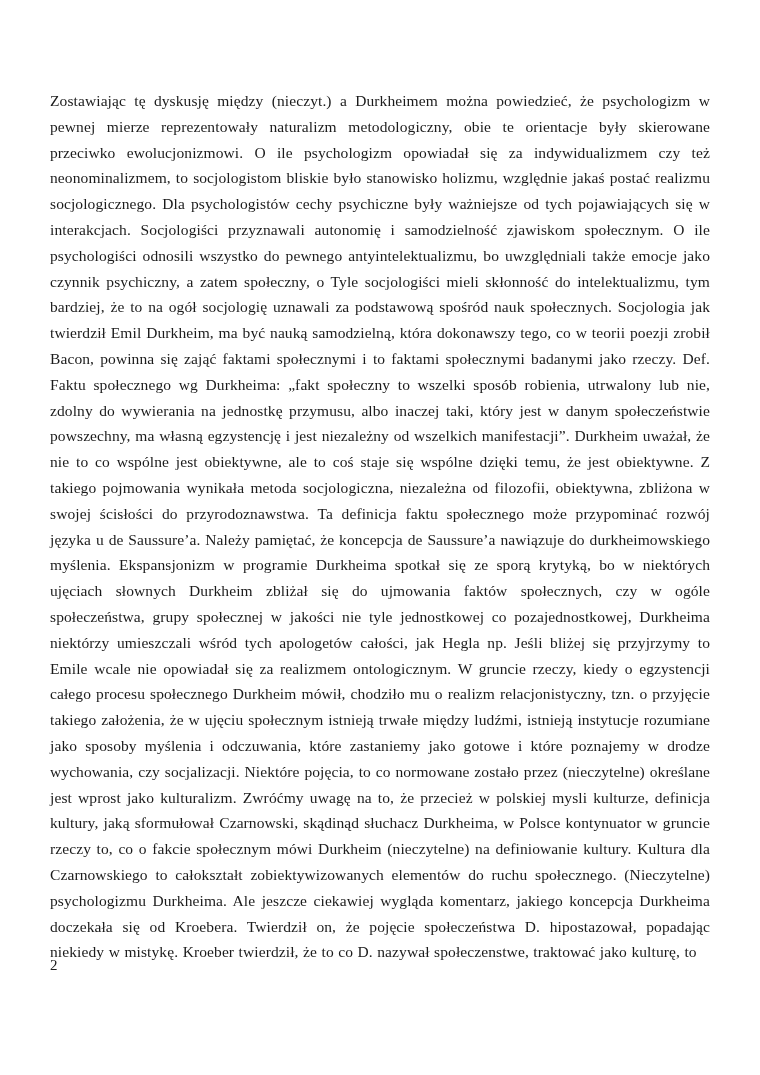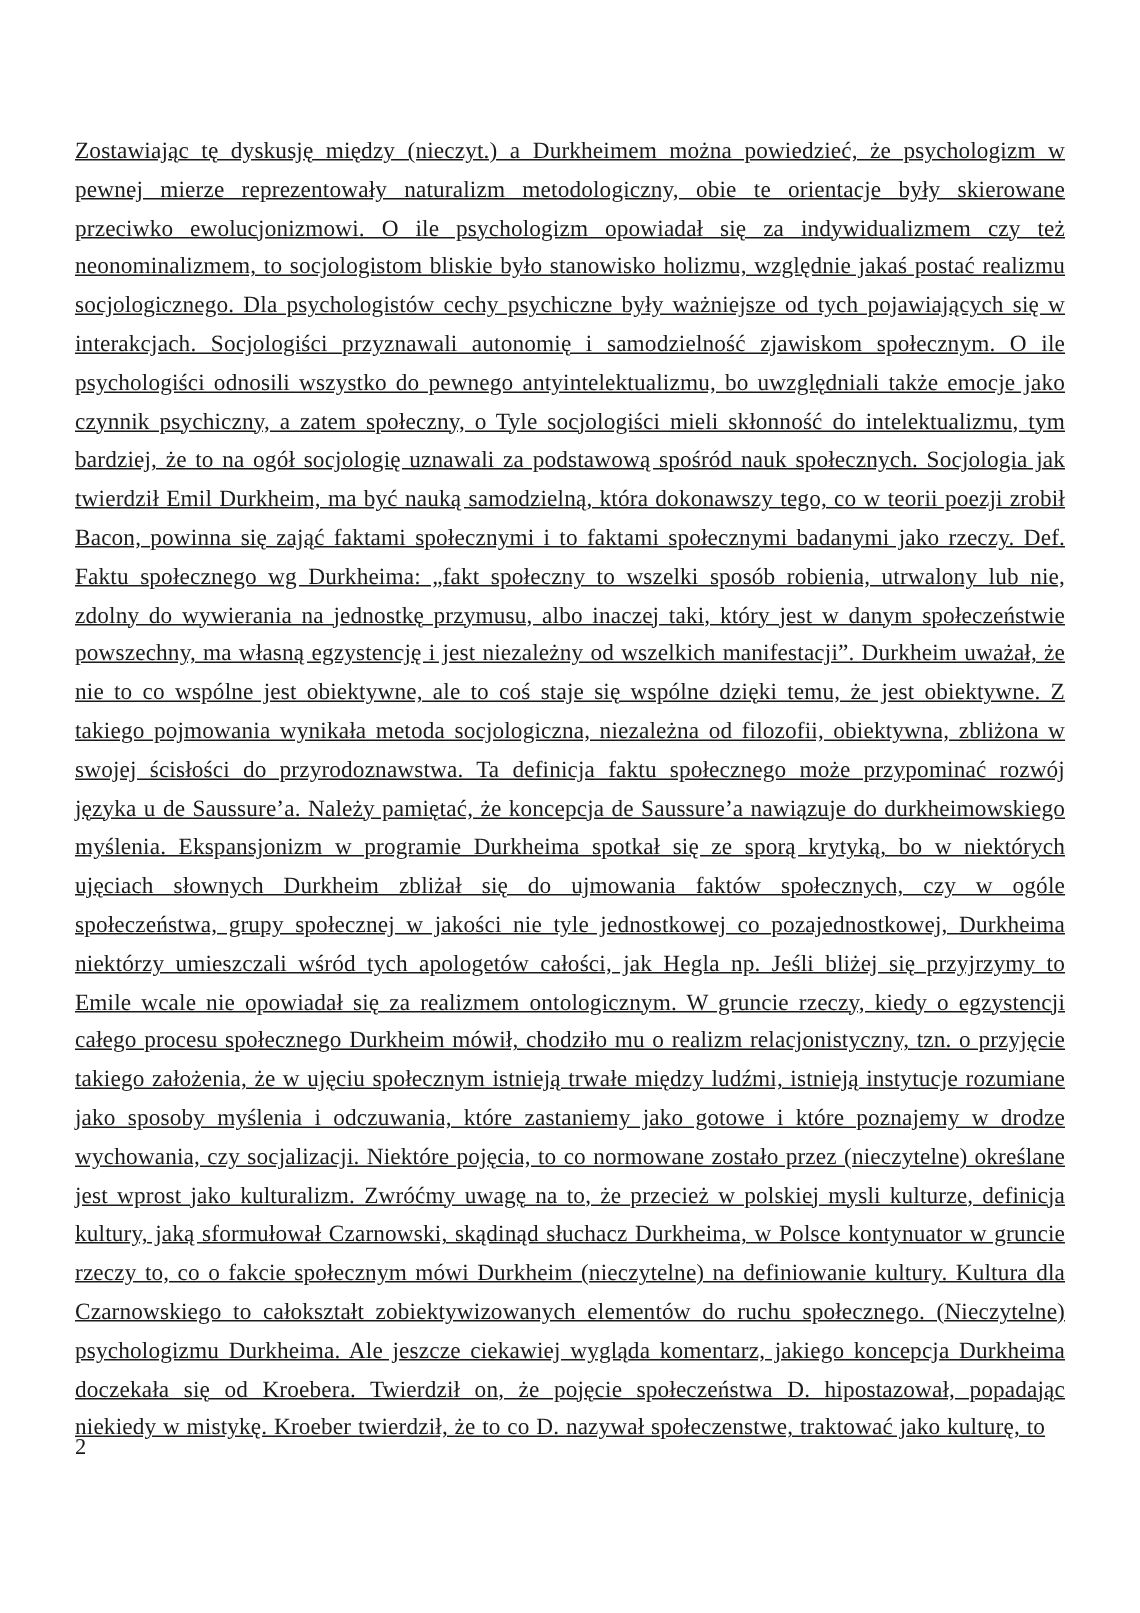--- a/index.html
+++ b/index.html
@@ -22,21 +22,20 @@
     left: 50px;
     top: 88px;
     width: 660px;
     font-size: 15.5px;
     line-height: 25.8px;
     text-align: justify;
     text-justify: inter-word;
     hyphens: none;
     letter-spacing: 0.1px;
     word-spacing: 0.5px;
-    text-decoration: underline;
   }
   .page-number {
     position: absolute;
     left: 50px;
     top: 955px;
     font-size: 15px;
     line-height: 20px;
     color: #1b1b1b;
   }
 </style>

